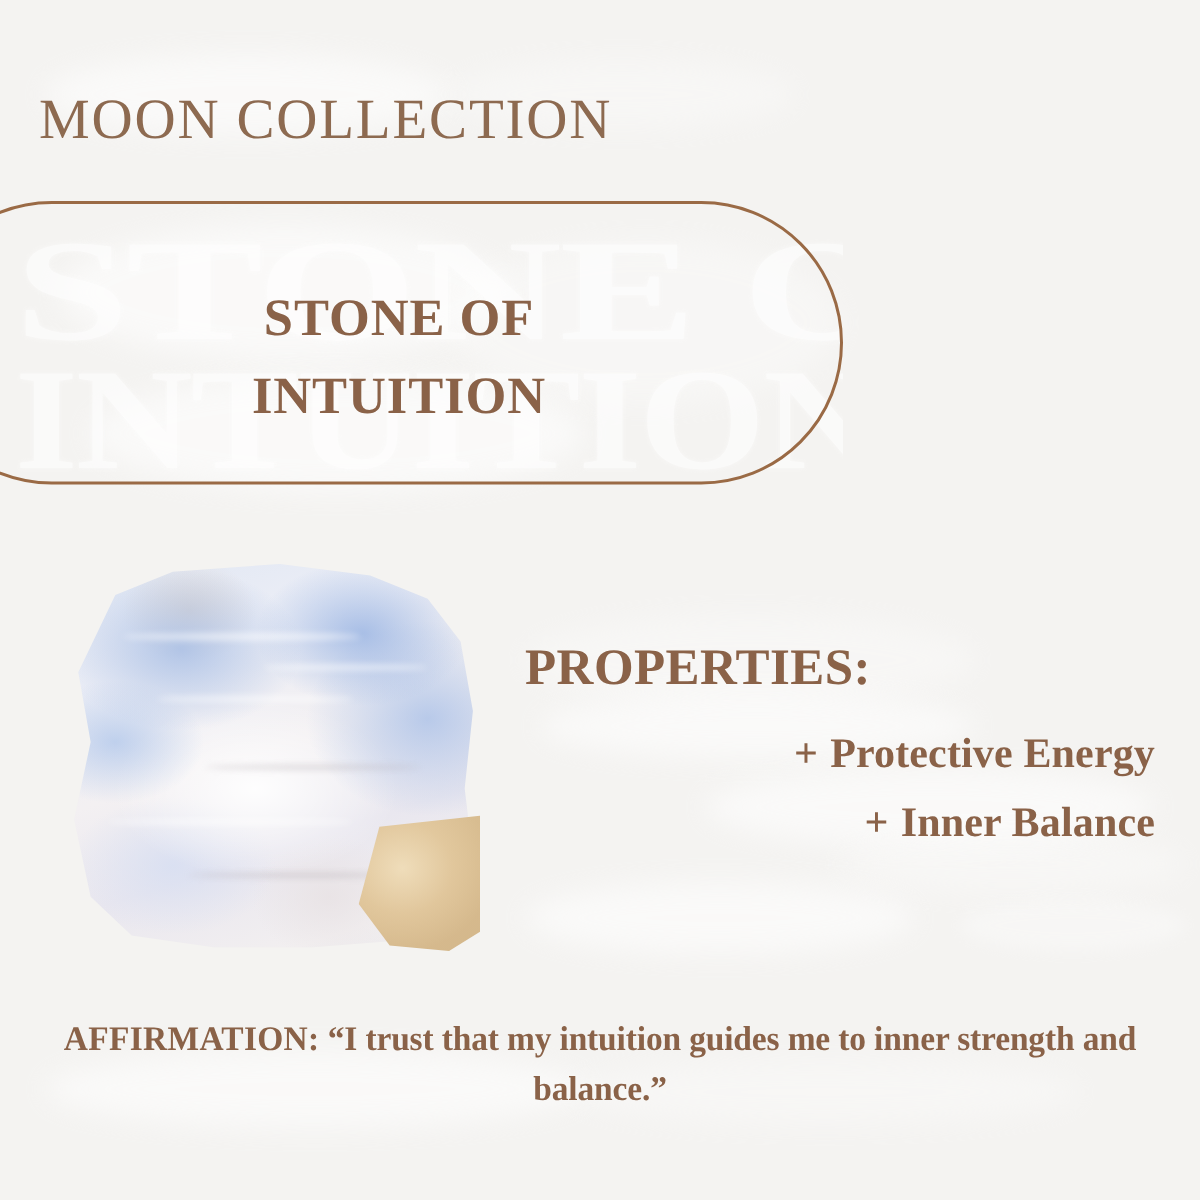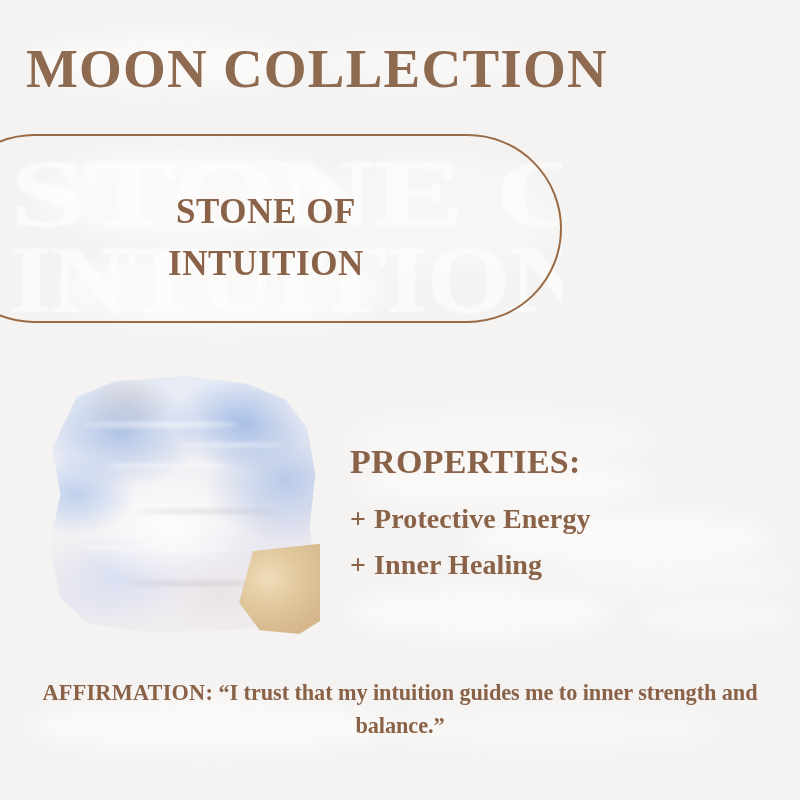--- a/index.html
+++ b/index.html
@@ -27,26 +27,26 @@
     pointer-events: none;
   }
   .cloud.soft  { opacity: .55; }
   .cloud.faint { opacity: .30; }
   .cloud.tight { filter: blur(5px); }
 
   
   #title {
     position: absolute;
     left: 26px;
-    top: 37px;
-    font-size: 55px;
+    top: 58px;
+    font-size: 38px;
     letter-spacing: 1.2px;
     color: #8d6a50;
     font-family: "Liberation Serif", "DejaVu Serif", serif;
-    font-weight: 700;
+    font-weight: 400;
     white-space: nowrap;
   }
 
   
   #pill {
     position: absolute;
     left: -60px;
     top: 134px;
     width: 622px;
     height: 189px;
@@ -153,31 +153,32 @@
     left: 350px;
     top: 428px;
     width: 420px;
   }
   #prop-heading {
     color: #8a6248;
     font-family: "Liberation Serif", "DejaVu Serif", serif;
     font-weight: 700;
     font-size: 34px;
     letter-spacing: .3px;
-    margin: 16px 0 16px 0;
+    margin: 0 0 16px 0;
     line-height: 1.05;
   }
   .prop-item {
     color: #8a6248;
     font-family: "Liberation Serif", "DejaVu Serif", serif;
     font-weight: 700;
     font-size: 28px;
     line-height: 46px;
     letter-spacing: .1px;
     white-space: nowrap;
+    text-align: right;
   }
   .prop-plus { margin-right: 8px; }
 
   
   #affirmation {
     position: absolute;
     left: 30px;
     top: 676px;
     width: 740px;
     text-align: center;
@@ -236,21 +237,21 @@
     <div id="stone-amber"></div>
   </div>
 
   <div id="properties">
     <div id="prop-heading">PROPERTIES:</div>
 
     <div class="prop-item">
       <span class="prop-plus">+</span><span>Protective Energy</span>
     </div>
     <div class="prop-item">
-      <span class="prop-plus">+</span><span>Inner Healing</span>
+      <span class="prop-plus">+</span><span>Inner Balance</span>
     </div>
   </div>
 
   <div id="affirmation">
     <span class="aff-label">AFFIRMATION:</span>
     <span>“I trust that my intuition guides me to inner strength and balance.”</span>
   </div>
 
 </div>
 

